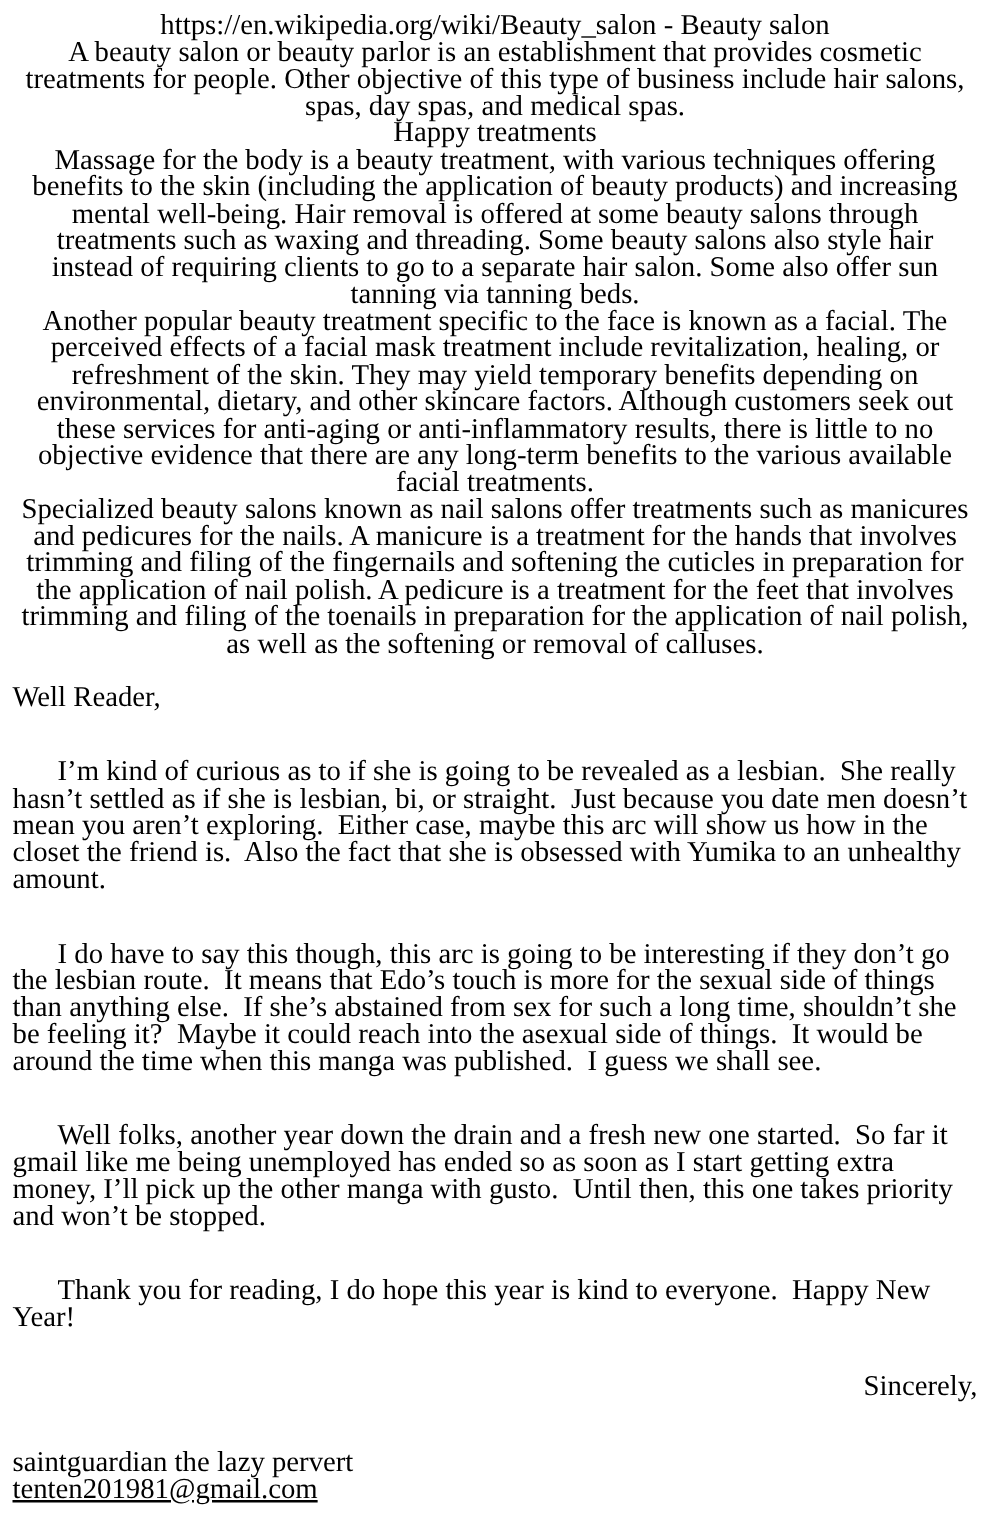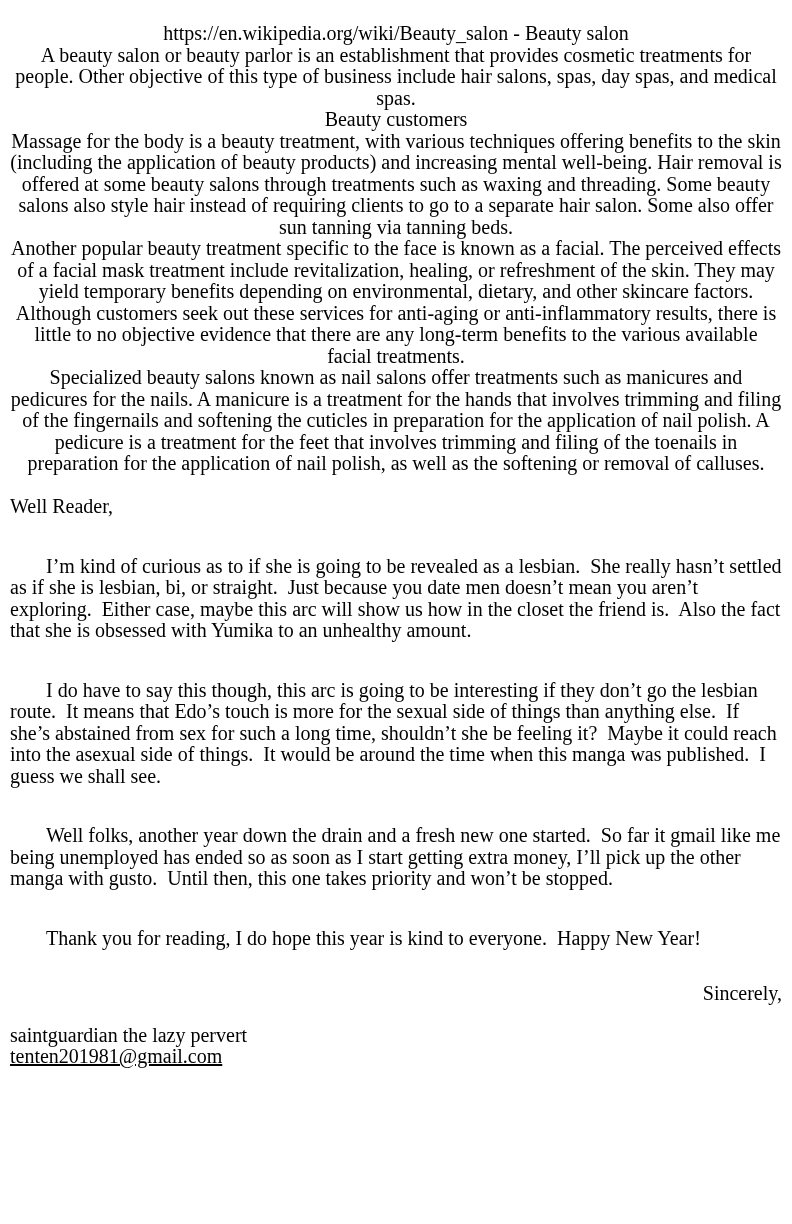--- a/index.html
+++ b/index.html
@@ -5,25 +5,25 @@
   html, body {
     margin: 0;
     padding: 0;
     background: #ffffff;
   }
   .page {
     position: relative;
     width: 792px;
     height: 1224px;
     box-sizing: border-box;
-    padding: 23px 10px 0 10px;
+    padding: 9px 10px 0 10px;
     background: #ffffff;
     color: #000000;
     font-family: "Liberation Serif", "DejaVu Serif", serif;
-    font-size: 20px;
+    font-size: 23px;
     line-height: 21.5px;
     overflow: hidden;
   }
   .excerpt p {
     margin: 0;
     text-align: center;
   }
   .letter p {
     margin: 0;
     text-align: left;
@@ -34,36 +34,36 @@
   }
   .letter .para {
     margin-top: 38px;
     text-indent: 36px;
   }
   .letter .closing {
     margin-top: 34px;
     text-align: right;
   }
   .letter .sig-name {
-    margin-top: 20px;
+    margin-top: 39px;
   }
   .letter .sig-email {
     margin: 0;
     text-decoration: underline;
   }
 </style>
 </head>
 <body>
 
 <div class="page">
 
   <div class="excerpt">
     <p>https://en.wikipedia.org/wiki/Beauty_salon - Beauty salon</p>
     <p>A beauty salon or beauty parlor is an establishment that provides cosmetic treatments for people. Other objective of this type of business include hair salons, spas, day spas, and medical spas.</p>
-    <p>Beauty customers</p>
+    <p>Happy treatments</p>
     <p>Massage for the body is a beauty treatment, with various techniques offering benefits to the skin (including the application of beauty products) and increasing mental well-being. Hair removal is offered at some beauty salons through treatments such as waxing and threading. Some beauty salons also style hair instead of requiring clients to go to a separate hair salon. Some also offer sun tanning via tanning beds.</p>
     <p>Another popular beauty treatment specific to the face is known as a facial. The perceived effects of a facial mask treatment include revitalization, healing, or refreshment of the skin. They may yield temporary benefits depending on environmental, dietary, and other skincare factors. Although customers seek out these services for anti-aging or anti-inflammatory results, there is little to no objective evidence that there are any long-term benefits to the various available facial treatments.</p>
     <p>Specialized beauty salons known as nail salons offer treatments such as manicures and pedicures for the nails. A manicure is a treatment for the hands that involves trimming and filing of the fingernails and softening the cuticles in preparation for the application of nail polish. A pedicure is a treatment for the feet that involves trimming and filing of the toenails in preparation for the application of nail polish, as well as the softening or removal of calluses.</p>
   </div>
 
   <div class="letter">
     <p class="salutation">Well Reader,</p>
     <p class="para">I’m kind of curious as to if she is going to be revealed as a lesbian.  She really hasn’t settled as if she is lesbian, bi, or straight.  Just because you date men doesn’t mean you aren’t exploring.  Either case, maybe this arc will show us how in the closet the friend is.  Also the fact that she is obsessed with Yumika to an unhealthy amount.</p>
     <p class="para">I do have to say this though, this arc is going to be interesting if they don’t go the lesbian route.  It means that Edo’s touch is more for the sexual side of things than anything else.  If she’s abstained from sex for such a long time, shouldn’t she be feeling it?  Maybe it could reach into the asexual side of things.  It would be around the time when this manga was published.  I guess we shall see.</p>
     <p class="para">Well folks, another year down the drain and a fresh new one started.  So far it gmail like me being unemployed has ended so as soon as I start getting extra money, I’ll pick up the other manga with gusto.  Until then, this one takes priority and won’t be stopped.</p>

